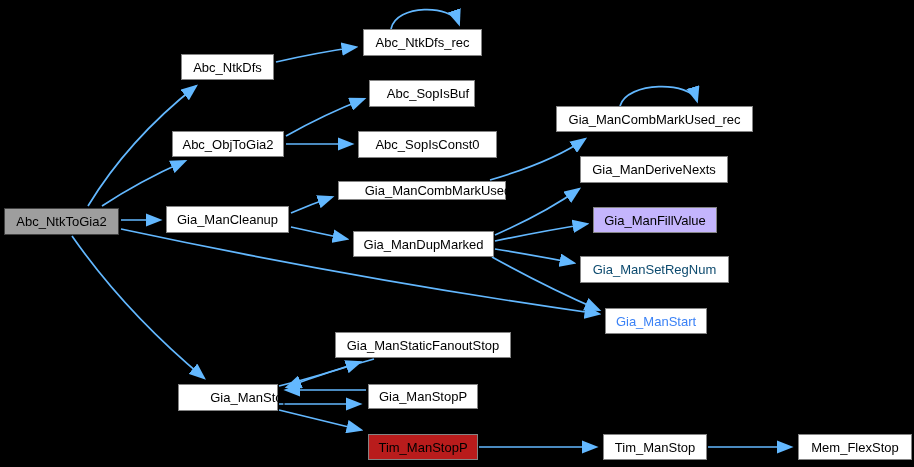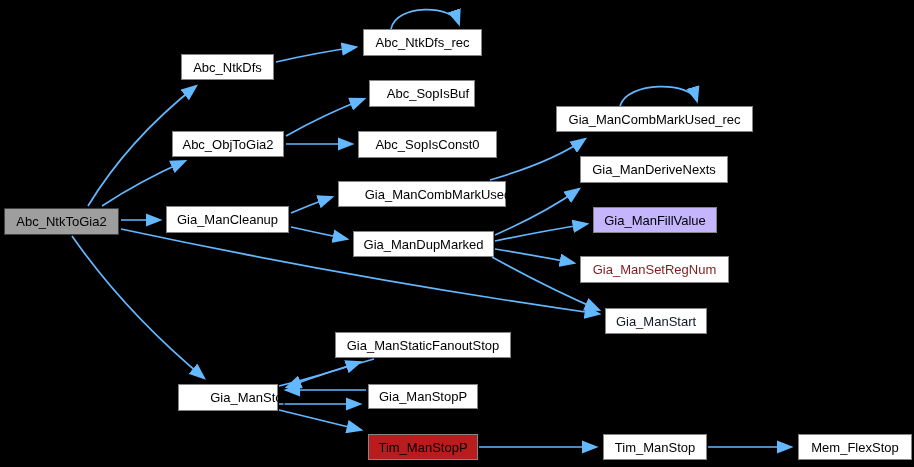--- a/index.html
+++ b/index.html
@@ -57,26 +57,26 @@
   </svg>
   <div>
       <div class="node root" style="left: 4px; top: 208px; width: 115px; height: 27px; color: rgb(0, 0, 0); background: rgb(158, 158, 158); border-color: rgb(66, 66, 66);">Abc_NtkToGia2</div>
       <div class="node" style="left: 181px; top: 54px; width: 93px; height: 26px; color: rgb(0, 0, 0); background: rgb(255, 255, 255); border-color: rgb(132, 132, 132);">Abc_NtkDfs</div>
       <div class="node" style="left: 172px; top: 131px; width: 112px; height: 26px; color: rgb(0, 0, 0); background: rgb(255, 255, 255); border-color: rgb(132, 132, 132);">Abc_ObjToGia2</div>
       <div class="node" style="left: 166px; top: 206px; width: 123px; height: 27px; color: rgb(0, 0, 0); background: rgb(255, 255, 255); border-color: rgb(132, 132, 132);">Gia_ManCleanup</div>
       <div class="node" style="left: 178px; top: 384px; width: 100px; height: 27px; color: rgb(0, 0, 0); background: rgb(255, 255, 255); border-color: rgb(132, 132, 132); padding-left: 44px;">Gia_ManStop</div>
       <div class="node" style="left: 363px; top: 29px; width: 119px; height: 27px; color: rgb(0, 0, 0); background: rgb(255, 255, 255); border-color: rgb(132, 132, 132);">Abc_NtkDfs_rec</div>
       <div class="node" style="left: 369px; top: 80px; width: 106px; height: 27px; color: rgb(0, 0, 0); background: rgb(255, 255, 255); border-color: rgb(132, 132, 132); padding-left: 12px;">Abc_SopIsBuf</div>
       <div class="node" style="left: 358px; top: 131px; width: 139px; height: 27px; color: rgb(0, 0, 0); background: rgb(255, 255, 255); border-color: rgb(132, 132, 132);">Abc_SopIsConst0</div>
-      <div class="node" style="left: 338px; top: 181px; width: 168px; height: 26px; color: rgb(0, 0, 0); background: rgb(255, 255, 255); border-color: rgb(132, 132, 132); padding-left: 32px;">Gia_ManCombMarkUsed</div>
+      <div class="node" style="left: 338px; top: 181px; width: 168px; height: 19px; color: rgb(0, 0, 0); background: rgb(255, 255, 255); border-color: rgb(132, 132, 132); padding-left: 32px;">Gia_ManCombMarkUsed</div>
       <div class="node" style="left: 353px; top: 231px; width: 141px; height: 26px; color: rgb(0, 0, 0); background: rgb(255, 255, 255); border-color: rgb(132, 132, 132);">Gia_ManDupMarked</div>
       <div class="node" style="left: 335px; top: 332px; width: 176px; height: 26px; color: rgb(0, 0, 0); background: rgb(255, 255, 255); border-color: rgb(132, 132, 132);">Gia_ManStaticFanoutStop</div>
       <div class="node" style="left: 368px; top: 384px; width: 110px; height: 25px; color: rgb(0, 0, 0); background: rgb(255, 255, 255); border-color: rgb(132, 132, 132);">Gia_ManStopP</div>
       <div class="node" style="left: 368px; top: 434px; width: 110px; height: 26px; color: rgb(0, 0, 0); background: #b91c1c; border-color: rgb(132, 132, 132);">Tim_ManStopP</div>
       <div class="node" style="left: 556px; top: 106px; width: 197px; height: 26px; color: rgb(0, 0, 0); background: rgb(255, 255, 255); border-color: rgb(132, 132, 132);">Gia_ManCombMarkUsed_rec</div>
       <div class="node" style="left: 580px; top: 156px; width: 148px; height: 27px; color: rgb(0, 0, 0); background: rgb(255, 255, 255); border-color: rgb(132, 132, 132);">Gia_ManDeriveNexts</div>
       <div class="node" style="left: 593px; top: 207px; width: 124px; height: 26px; color: rgb(0, 0, 0); background: #c4b5fd; border-color: rgb(132, 132, 132);">Gia_ManFillValue</div>
-      <div class="node" style="left: 580px; top: 256px; width: 149px; height: 27px; color: #7f1d1d; background: rgb(255, 255, 255); border-color: rgb(132, 132, 132);">Gia_ManSetRegNum</div>
-      <div class="node" style="left: 605px; top: 308px; width: 102px; height: 26px; color: #0f172a; background: rgb(255, 255, 255); border-color: rgb(132, 132, 132);">Gia_ManStart</div>
+      <div class="node" style="left: 580px; top: 256px; width: 149px; height: 27px; color: #0c4a6e; background: rgb(255, 255, 255); border-color: rgb(132, 132, 132);">Gia_ManSetRegNum</div>
+      <div class="node" style="left: 605px; top: 308px; width: 102px; height: 26px; color: #3b82f6; background: rgb(255, 255, 255); border-color: rgb(132, 132, 132);">Gia_ManStart</div>
       <div class="node" style="left: 603px; top: 434px; width: 104px; height: 26px; color: rgb(0, 0, 0); background: rgb(255, 255, 255); border-color: rgb(132, 132, 132);">Tim_ManStop</div>
       <div class="node" style="left: 798px; top: 434px; width: 114px; height: 26px; color: rgb(0, 0, 0); background: rgb(255, 255, 255); border-color: rgb(132, 132, 132);">Mem_FlexStop</div>
     </div>
 </div>
 
 </body></html>

